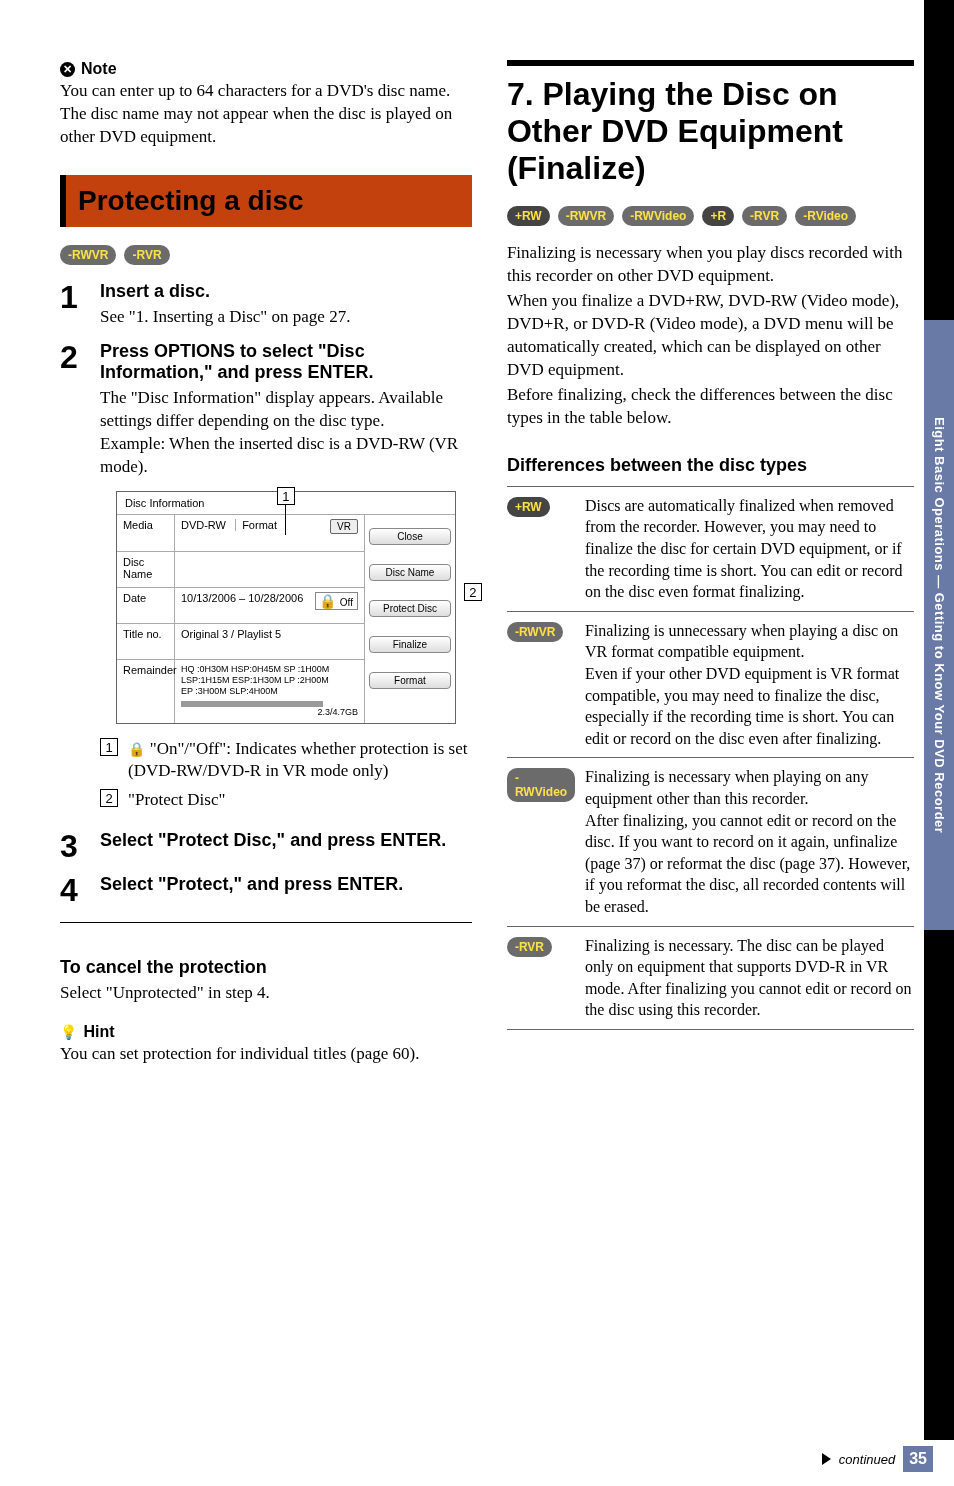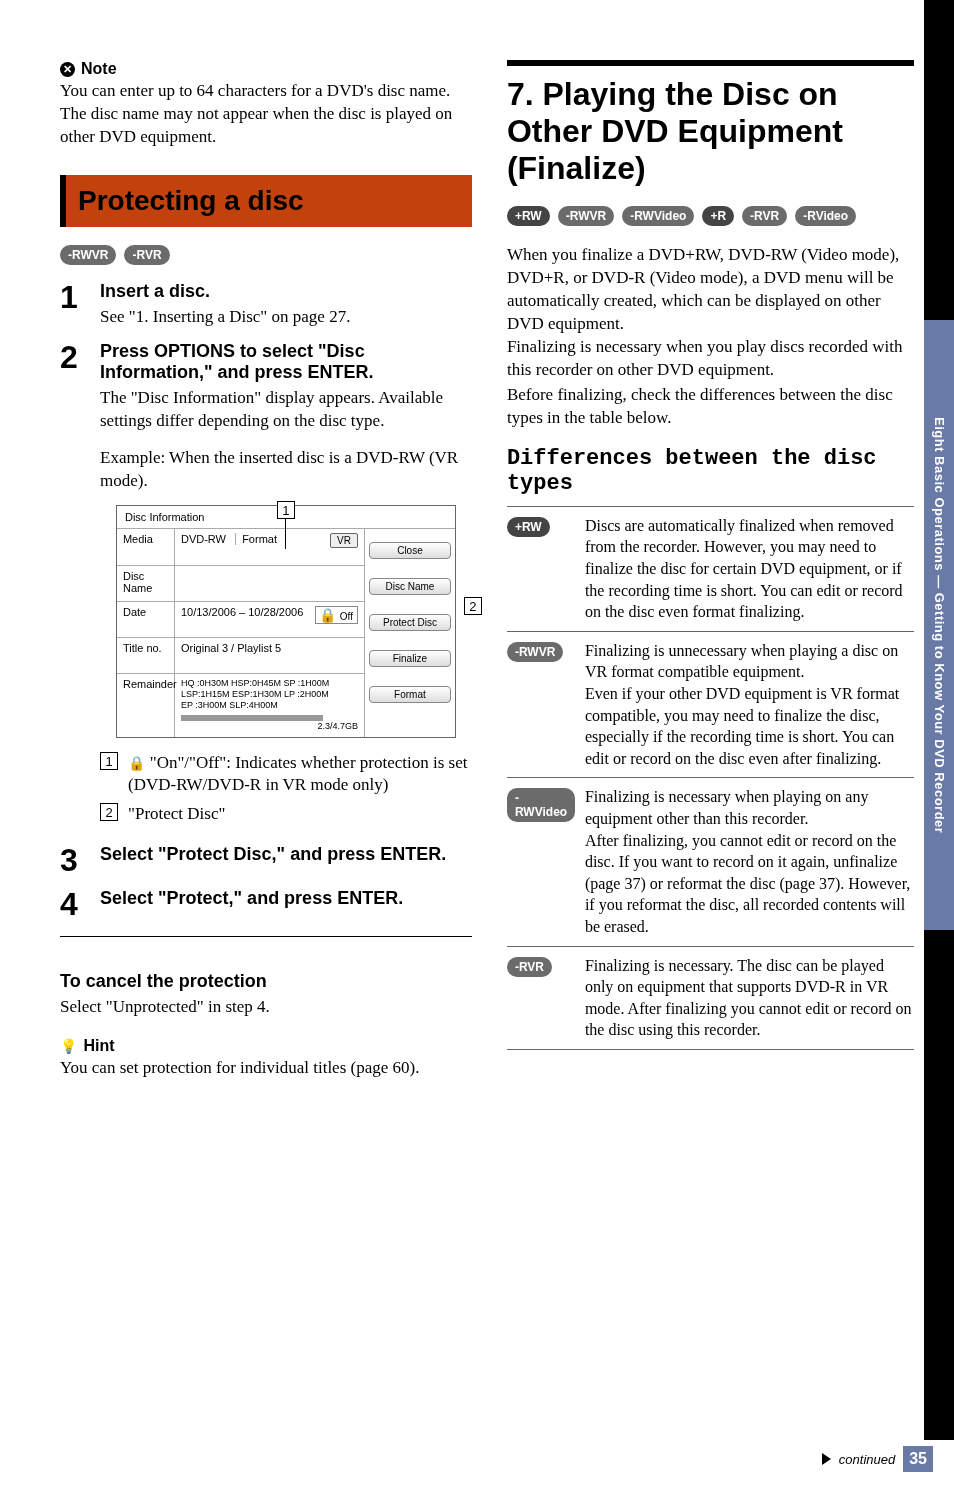--- a/index.html
+++ b/index.html
@@ -88,21 +88,21 @@
     border-left: 6px solid #000;
     padding: 10px 12px;
     font-size: 28px;
     font-weight: bold;
     margin: 26px 0 12px 0;
     font-family: Arial, Helvetica, sans-serif;
   }
   .badges { display: flex; gap: 8px; flex-wrap: wrap; margin: 6px 0 16px 0; }
   .badge {
     display: inline-block;
-    background: #6b6b6b; color: #ffffff;
+    background: #6b6b6b; color: #fde047;
     font-size: 12px; font-weight: bold;
     padding: 3px 8px; border-radius: 10px;
   }
   .badge.dark { background: #444; }
   .step { display: flex; gap: 14px; margin-bottom: 12px; }
   .step-num { font-size: 32px; font-weight: bold; font-family: Arial, Helvetica, sans-serif; line-height: 1; min-width: 26px; }
   .step-body { flex: 1; }
   .step-title { font-size: 18px; font-weight: bold; margin-bottom: 4px; font-family: Arial, Helvetica, sans-serif; }
   .substep-title { font-size: 18px; font-weight: bold; margin: 16px 0 4px 0; font-family: Arial, Helvetica, sans-serif; }
   .hint-icon { font-size: 14px; }
@@ -121,21 +121,21 @@
   .di-right { padding: 4px 4px; margin-top: 7px; }
   .btn-pill { border: 1px solid #888; border-radius: 4px; background: linear-gradient(#fff,#ddd); padding: 2px 6px; font-size: 10px; text-align: center; margin: 2px 0; display:block; }
   .fmt-vr { display: inline-block; border: 1px solid #666; padding: 1px 6px; font-size: 10px; border-radius: 2px; background:#eee; }
   .remainder-bar { height: 6px; background:#999; margin-top: 4px; width: 80%; }
 
   
   .big-heading-wrap { border-top: 6px solid #000; padding-top: 10px; margin-bottom: 14px; }
   .big-heading { font-size: 32px; font-weight: 900; line-height: 1.15; font-family: Arial, Helvetica, sans-serif; }
 
   
-  .disc-types-title { font-weight: bold; font-size: 22px; margin: 16px 0 10px 0; font-family: Liberation Mono, monospace; }
+  .disc-types-title { font-weight: bold; font-size: 18px; margin: 25px 0 10px 0; font-family: Liberation Sans, sans-serif; }
   .type-row { display: flex; gap: 14px; border-bottom: 1px solid #666; padding: 8px 0; }
   .type-row:first-of-type { border-top: 1px solid #666; }
   .type-badge-col { width: 64px; flex-shrink: 0; padding-top: 2px; }
   .type-desc { flex: 1; font-size: 16px; line-height: 1.35; font-family: Georgia, 'Times New Roman', serif; }
 
   .boxed-list { margin: 14px 0 6px 0; }
   .boxed-item { display: flex; align-items: flex-start; gap: 10px; margin-bottom: 6px; }
   .mini-box { border: 1px solid #000; width: 18px; height: 18px; text-align:center; font-size:13px; line-height:18px; flex-shrink:0; }
   .lock { display:inline-block; font-size:14px; }
 </style>
@@ -167,21 +167,21 @@
         <div class="step-title">Insert a disc.</div>
         <div class="body-text">See "1. Inserting a Disc" on page 27.</div>
       </div>
     </div>
 
     <div class="step">
       <div class="step-num">2</div>
       <div class="step-body">
         <div class="step-title">Press OPTIONS to select "Disc Information," and press ENTER.</div>
         <div class="body-text">The "Disc Information" display appears. Available settings differ depending on the disc type.</div>
-        <div class="body-text" style="margin-top:14px;">Example: When the inserted disc is a DVD-RW (VR mode).</div>
+        <div class="body-text" style="margin-top:0;">Example: When the inserted disc is a DVD-RW (VR mode).</div>
 
         <div class="figure-wrap">
           <div class="callout-top">
             <div class="callout-box">1</div>
             <div class="callout-line-v"></div>
           </div>
           <div class="callout-right">
             <div class="callout-box">2</div>
           </div>
           <div class="disc-info">
@@ -277,22 +277,22 @@
 
     <div class="badges">
       <span class="badge dark">+RW</span>
       <span class="badge">-RWVR</span>
       <span class="badge">-RWVideo</span>
       <span class="badge dark">+R</span>
       <span class="badge">-RVR</span>
       <span class="badge">-RVideo</span>
     </div>
 
+    <div class="body-text">Finalizing is necessary when you play discs recorded with this recorder on other DVD equipment.</div>
     <div class="body-text" style="margin-top:2px;">When you finalize a DVD+RW, DVD-RW (Video mode), DVD+R, or DVD-R (Video mode), a DVD menu will be automatically created, which can be displayed on other DVD equipment.</div>
-    <div class="body-text">Finalizing is necessary when you play discs recorded with this recorder on other DVD equipment.</div>
     <div class="body-text" style="margin-top:2px;">Before finalizing, check the differences between the disc types in the table below.</div>
 
     <div class="disc-types-title">Differences between the disc types</div>
 
     <div id="types-container">
         <div class="type-row">
           <div class="type-badge-col"><span class="badge dark">+RW</span></div>
           <div class="type-desc">Discs are automatically finalized when removed from the recorder. However, you may need to finalize the disc for certain DVD equipment, or if the recording time is short. You can edit or record on the disc even format finalizing.</div>
         </div>
         <div class="type-row">

